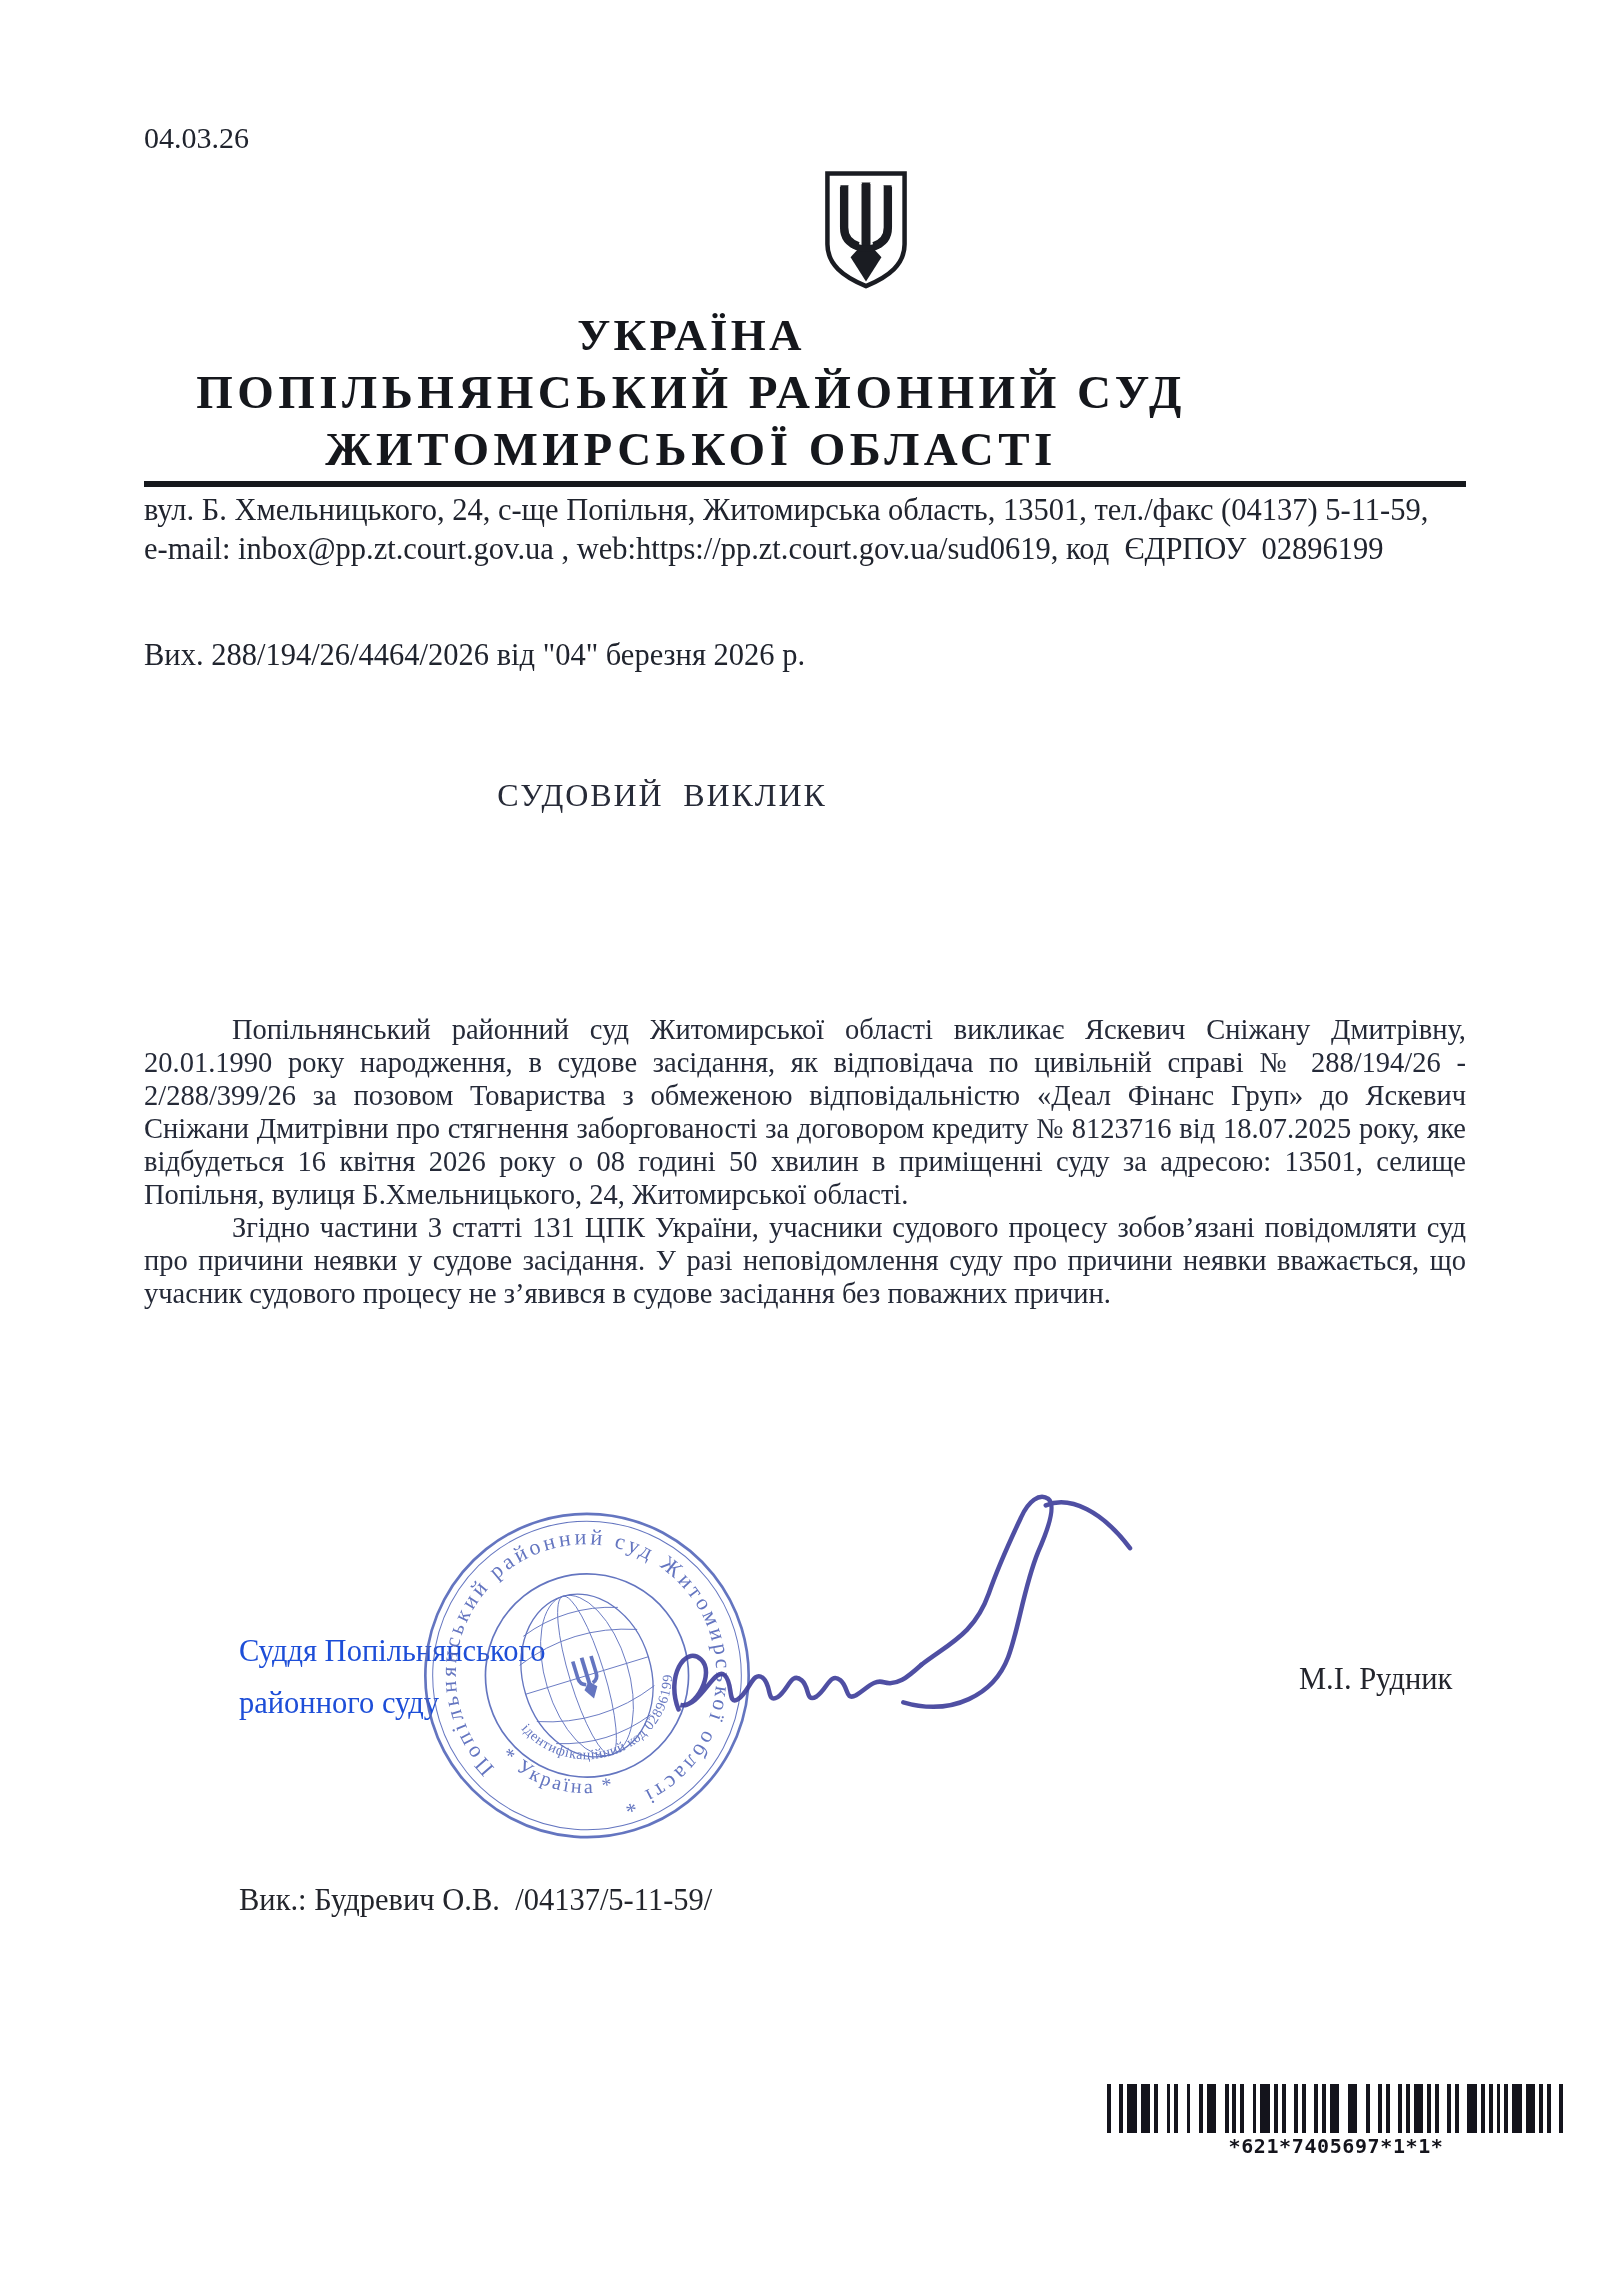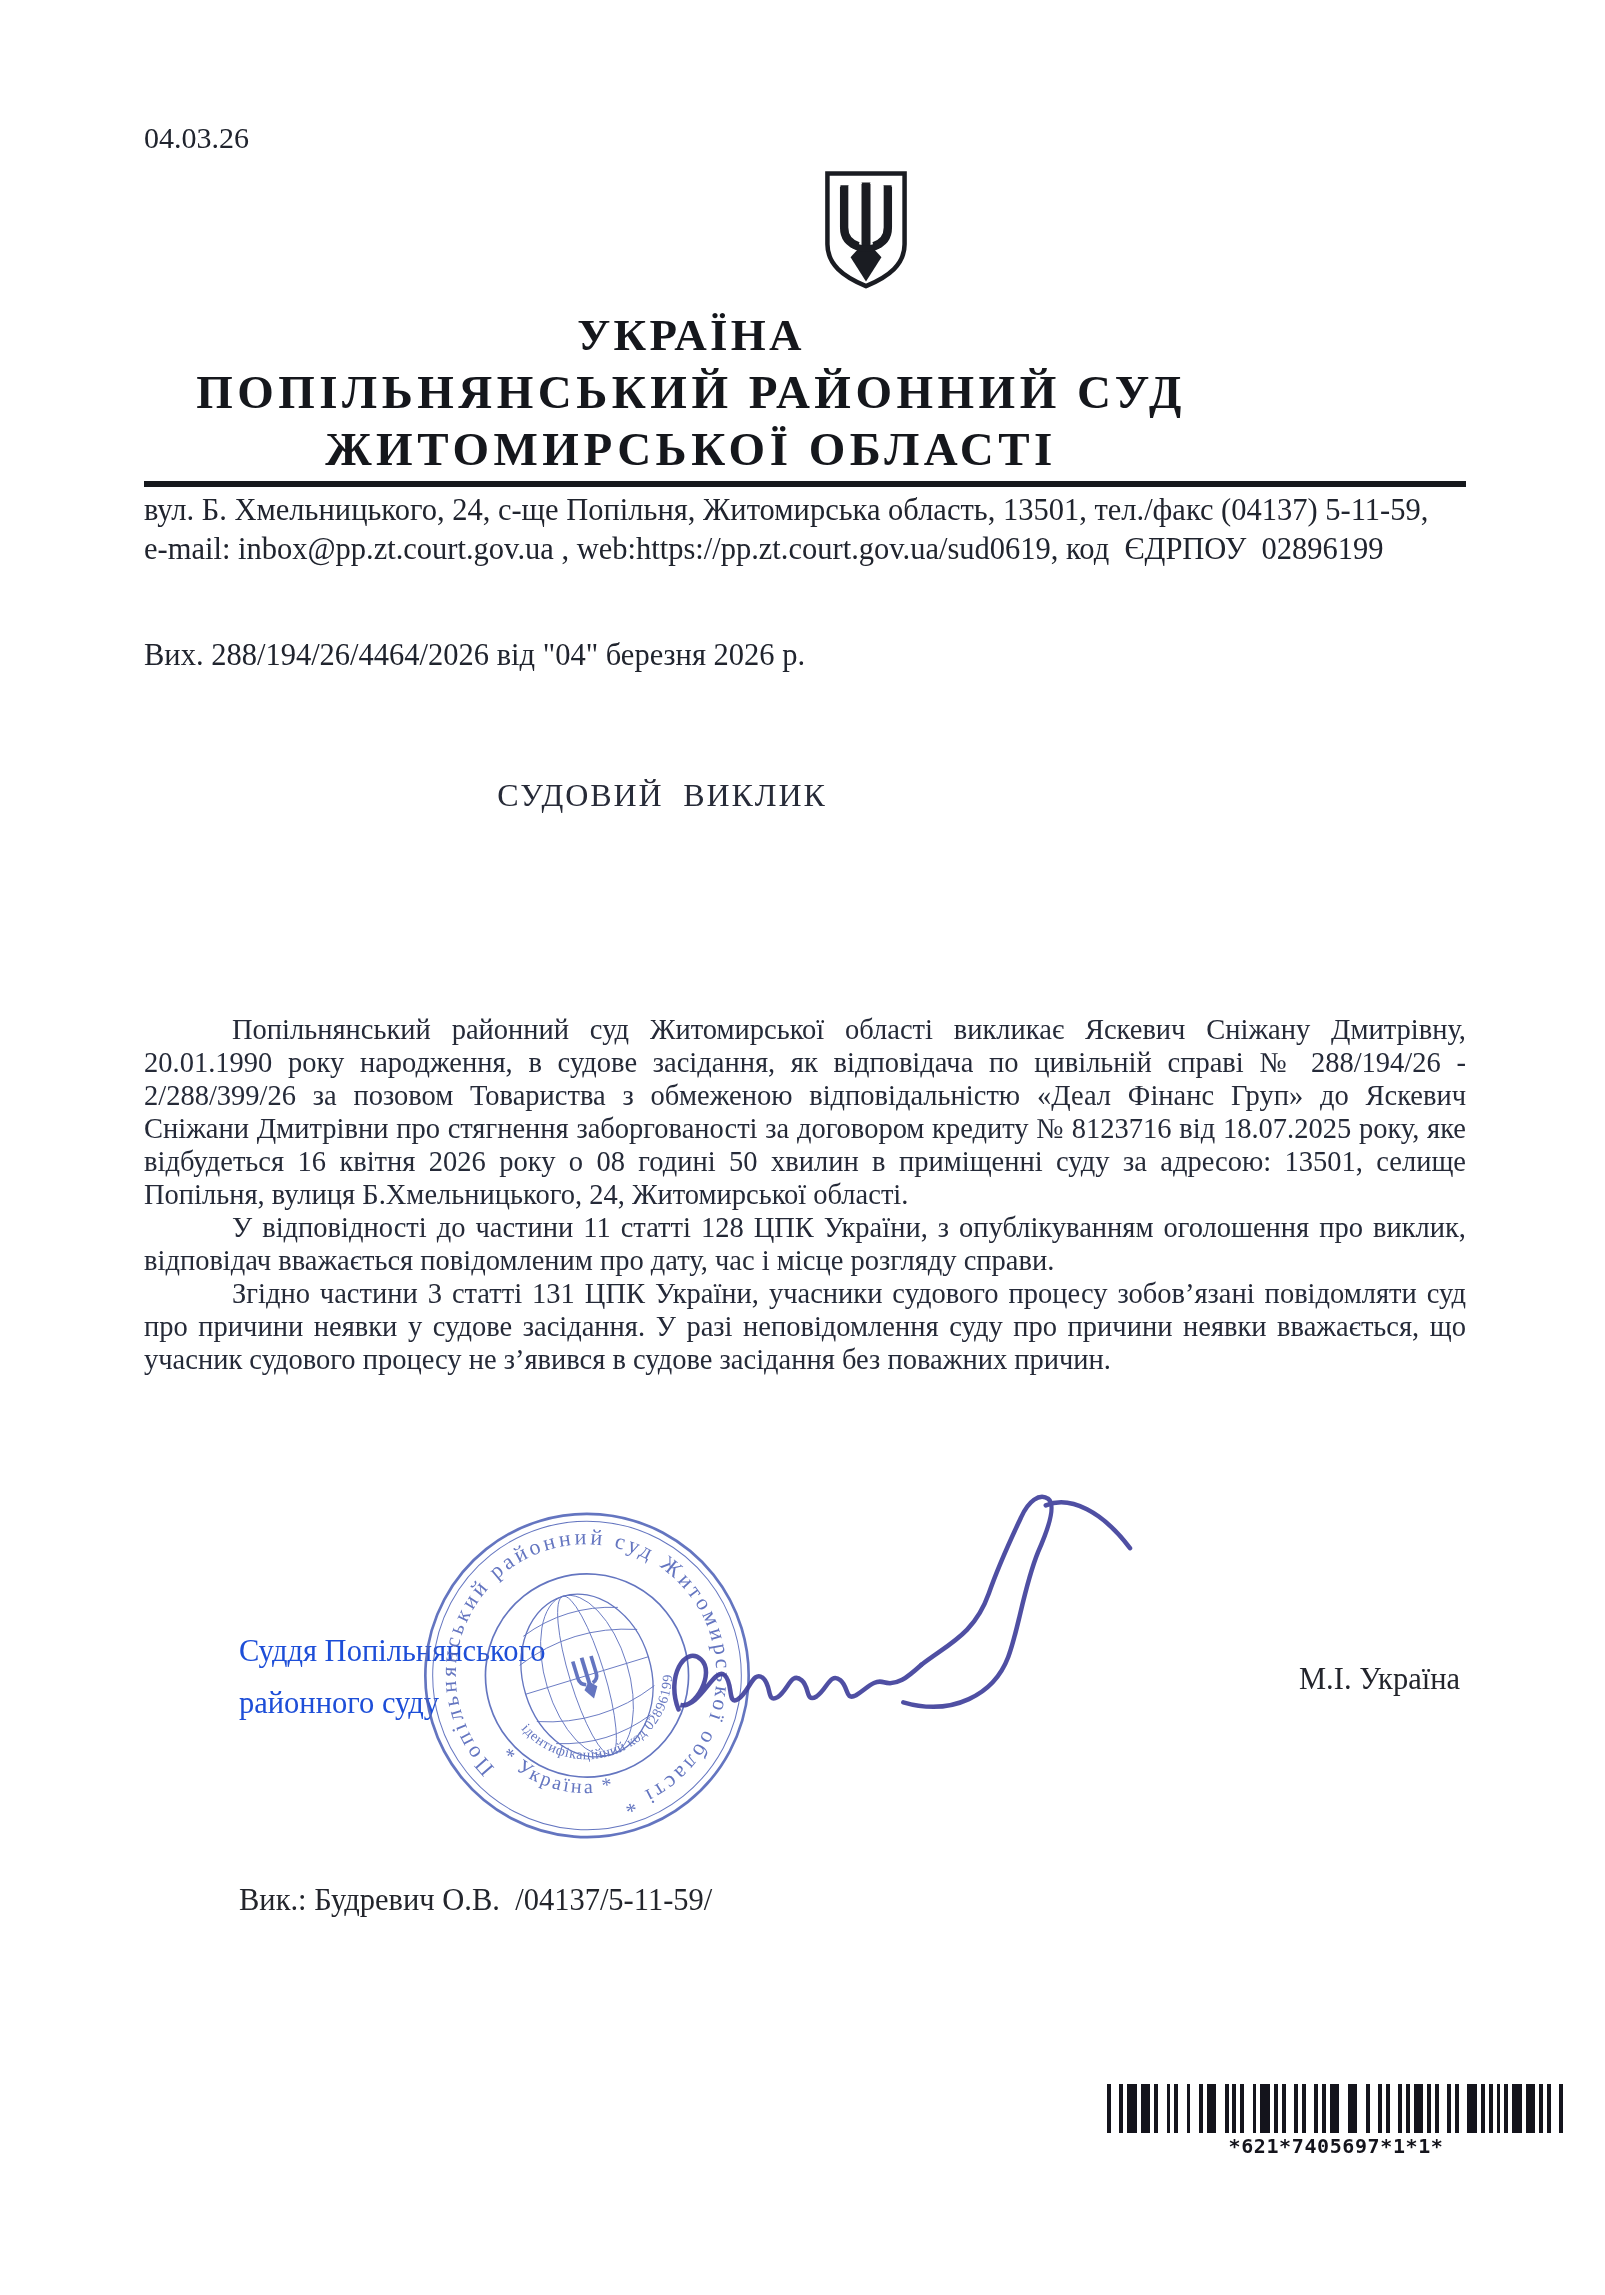--- a/index.html
+++ b/index.html
@@ -63,29 +63,28 @@
 
   <div class="abs addr1 line">вул. Б. Хмельницького, 24, с-ще Попільня, Житомирська область, 13501, тел./факс (04137) 5-11-59,</div>
   <div class="abs addr2 line">e-mail: inbox@pp.zt.court.gov.ua , web:https://pp.zt.court.gov.ua/sud0619, код  ЄДРПОУ  02896199</div>
 
   <div class="abs ref line">Вих. 288/194/26/4464/2026 від "04" березня 2026 р.</div>
 
   <div class="abs doc-title">СУДОВИЙ  ВИКЛИК</div>
 
   <div class="abs body-text">
     <p>Попільнянський районний суд Житомирської області викликає Яскевич Сніжану Дмитрівну, 20.01.1990 року народження, в судове засідання, як відповідача по цивільній справі № 288/194/26 - 2/288/399/26 за позовом Товариства з обмеженою відповідальністю «Деал Фінанс Груп» до Яскевич Сніжани Дмитрівни про стягнення заборгованості за договором кредиту № 8123716 від 18.07.2025 року, яке відбудеться 16 квітня 2026 року о 08 годині 50 хвилин в приміщенні суду за адресою: 13501, селище Попільня, вулиця Б.Хмельницького, 24, Житомирської області.</p>
-    <p>У відповідності до частини 11 статті 128 ЦПК України, з опублікуванням оголошення про виклик, відповідач вважається повідомленим про дату, час і місце розгляду справи.</p>
     <p>Згідно частини 3 статті 131 ЦПК України, учасники судового процесу зобов’язані повідомляти суд про причини неявки у судове засідання. У разі неповідомлення суду про причини неявки вважається, що учасник судового процесу не з’явився в судове засідання без поважних причин.</p>
   </div>
 
   <div class="abs judge-block">
     <div class="line">Суддя Попільнянського</div>
     <div class="line">районного суду</div>
   </div>
-  <div class="abs judge-name line">М.І. Україна</div>
+  <div class="abs judge-name line">М.І. Рудник</div>
 
   <svg class="abs stamp" viewBox="0 0 500 500" xmlns="http://www.w3.org/2000/svg">
     <g transform="rotate(-17 250 250)" fill="none" stroke="#4f63b8">
       <circle cx="250" cy="250" r="242" stroke-width="4"></circle>
       <circle cx="250" cy="250" r="231" stroke-width="1.5"></circle>
       <circle cx="250" cy="250" r="152" stroke-width="2.5"></circle>
 
       <ellipse cx="250" cy="250" rx="96" ry="124" stroke-width="2"></ellipse>
       <ellipse cx="250" cy="250" rx="62" ry="124" stroke-width="1.3"></ellipse>
       <ellipse cx="250" cy="250" rx="26" ry="124" stroke-width="1.3"></ellipse>

